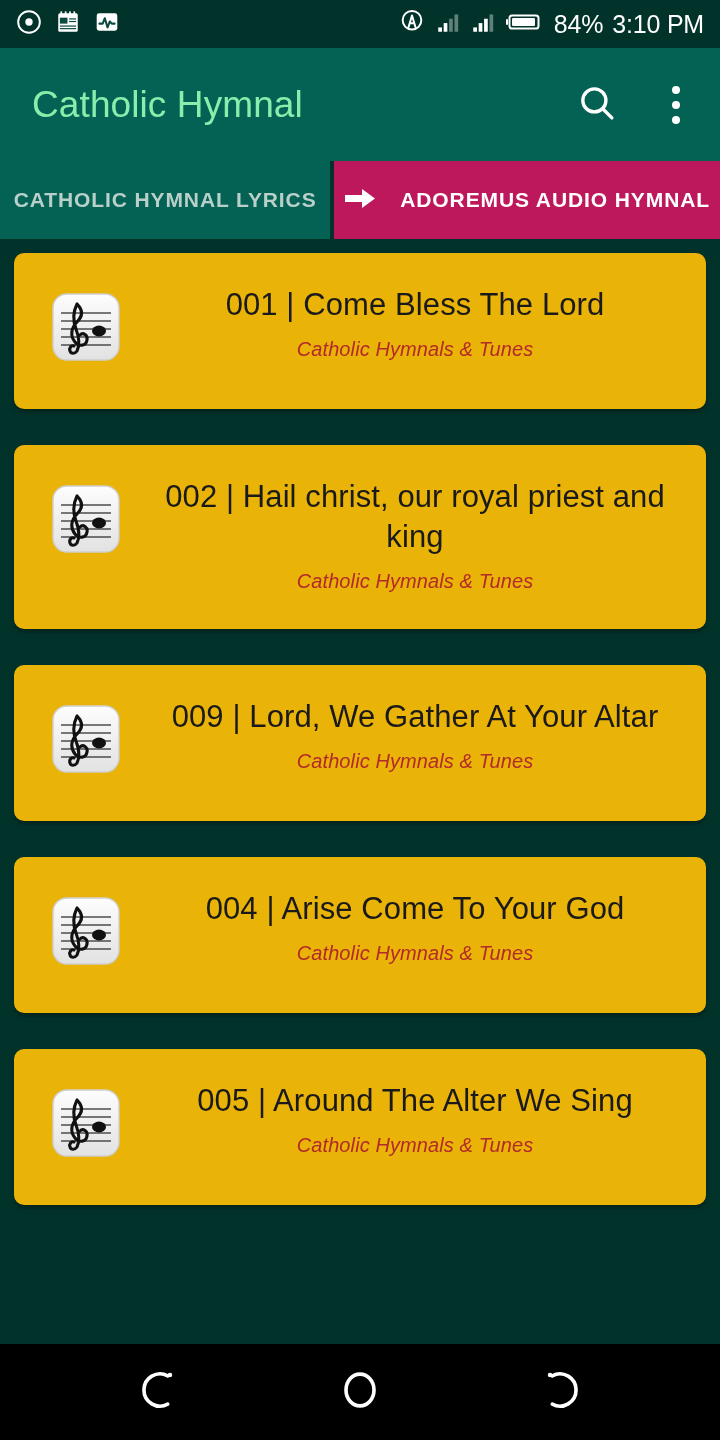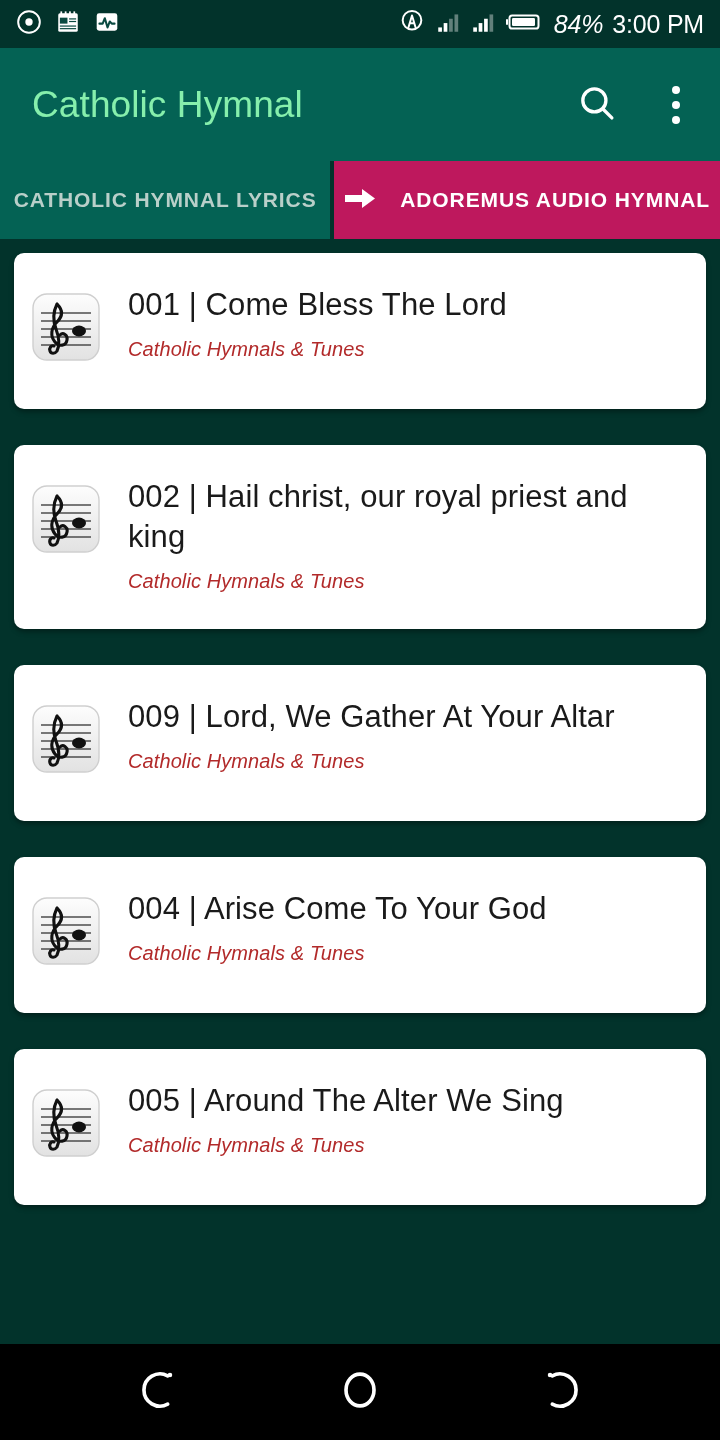--- a/index.html
+++ b/index.html
@@ -14,21 +14,21 @@
   
   .statusbar {
     height:48px; background:#02332b; flex:0 0 48px;
     display:flex; align-items:center; padding:0 16px;
     color:#ffffff;
   }
   .sb-left { display:flex; align-items:center; gap:13px; }
   .sb-right { margin-left:auto; display:flex; align-items:center; gap:9px; }
   .sb-icon { display:block; }
   .sb-text { font-size:25px; letter-spacing:-0.2px; font-weight:400; color:#fff; }
-  .sb-batt-text { margin-left:2px;font-style:italic; }
+  .sb-batt-text { margin-left:2px; }
 
   
   .appbar {
     flex:0 0 113px; background:#046254;
     display:flex; align-items:center; padding:0 28px 0 32px;
   }
   .app-title {
     color:#86efac; font-size:37px; font-weight:400; letter-spacing:0.1px;
     white-space:nowrap;
   }
@@ -51,25 +51,26 @@
   .tab-lyrics .tab-label { color:#b9cfc9; }
   .tab-audio  .tab-label { color:#ffffff; }
   .arrow-ico { flex:0 0 auto; }
 
   
   .list {
     flex:1 1 auto; padding:14px 14px 0 14px; overflow:hidden;
     display:flex; flex-direction:column; gap:36px;
   }
   .card {
-    background:#ffffff; border-radius:10px;
+    background:#eab308; border-radius:10px;
     box-shadow:0 3px 5px rgba(0,0,0,0.34);
     display:flex; align-items:flex-start;
-    padding:30px 24px 30px 16px;
+    padding:30px 24px 30px 36px;
     min-height:156px;
+    text-align:center;
   }
   .card-ico {
     flex:0 0 72px; width:72px; height:72px; margin-top:8px; margin-right:26px;
   }
   .card-body { flex:1 1 auto; min-width:0; padding-top:2px; }
   .card-title {
     color:#1a1a1a; font-size:31px; font-weight:400;
     line-height:40px; letter-spacing:0.1px;
   }
   .card-sub {
@@ -145,21 +146,21 @@
         </svg>
       </span>
       <span class="sb-icon">
         <svg width="38" height="24" viewBox="0 0 38 24">
           <rect x="1" y="9" width="2" height="6" rx="1" fill="#fff"></rect>
           <rect x="4.5" y="5.5" width="29" height="13" rx="2.6" fill="none" stroke="#fff" stroke-width="2"></rect>
           <rect x="7" y="8" width="23" height="8" rx="1.2" fill="#fff"></rect>
         </svg>
       </span>
       <span class="sb-text sb-batt-text">84%</span>
-      <span class="sb-text">3:00 PM</span>
+      <span class="sb-text">3:10 PM</span>
     </div>
   </div>
 
   <div class="appbar">
     <div class="app-title">Catholic Hymnal</div>
     <div class="appbar-actions">
       <div class="ab-btn">
         <span>
           <svg width="42" height="42" viewBox="0 0 24 24">
             <circle cx="10.5" cy="10.5" r="6.6" fill="none" stroke="#fff" stroke-width="1.9"></circle>

